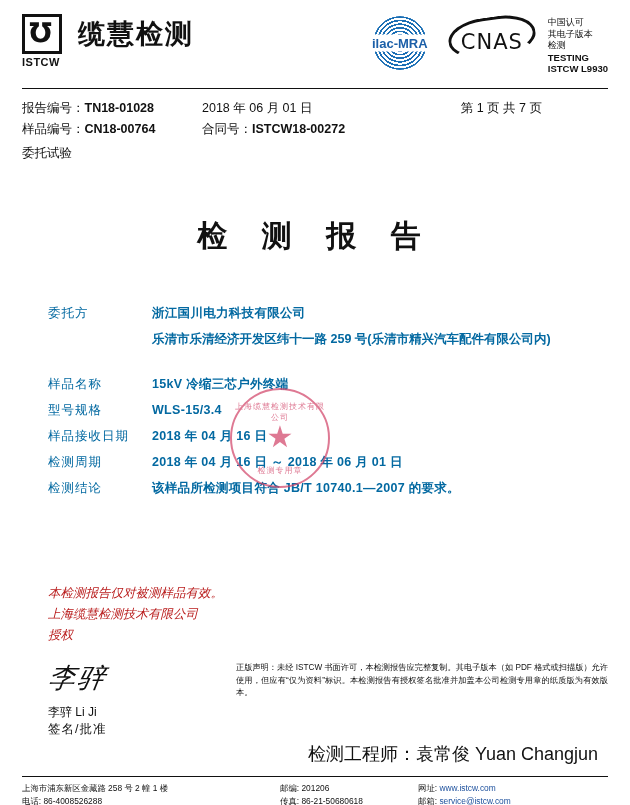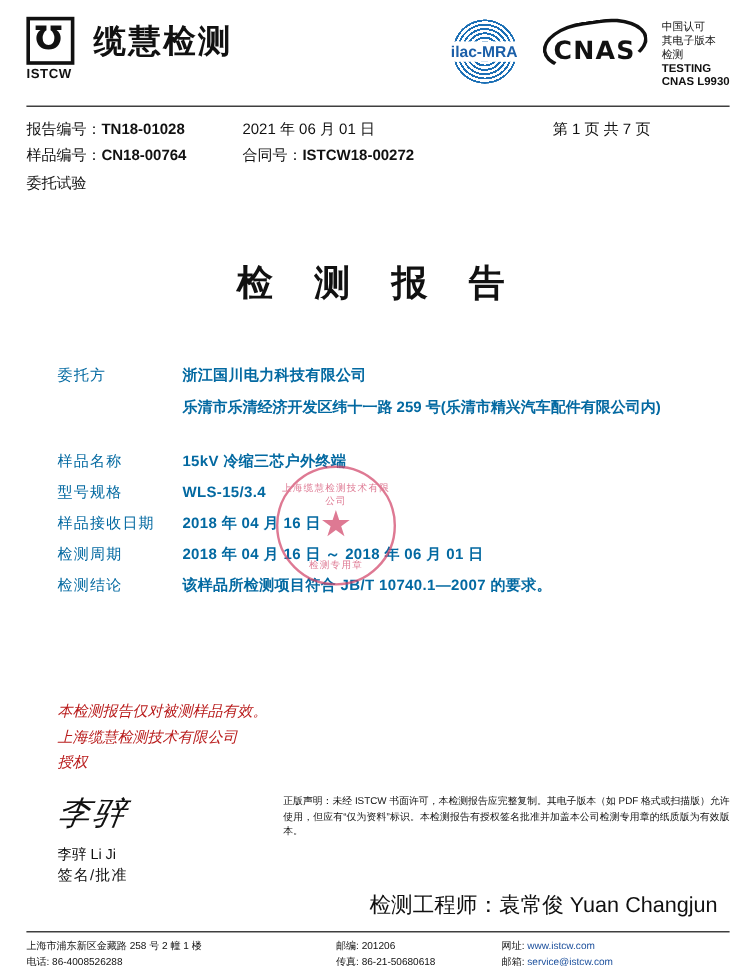--- a/index.html
+++ b/index.html
@@ -130,21 +130,21 @@
     transform: rotate(-8deg);
     box-sizing: border-box;
   }
   .cnas-badge .txt {
     position: absolute;
     left: 0;
     top: 14px;
     width: 92px;
     text-align: center;
     font-size: 21px;
-    font-weight: bold;
+    font-weight: normal;
     letter-spacing: 1px;
     color: #111;
     font-family: "DejaVu Sans", sans-serif;
   }
   .cnas-text {
     text-align: left;
     font-size: 9px;
     line-height: 11.5px;
     color: #111;
     padding-top: 1px;
@@ -349,33 +349,33 @@
         <div class="cnas-badge">
           <div class="swoosh"></div>
           <div class="txt">CNAS</div>
         </div>
       </div>
       <div class="cnas-text">
         <div>中国认可</div>
         <div>其电子版本</div>
         <div>检测</div>
         <div class="en">TESTING</div>
-        <div class="en">CNAS L9930</div>
+        <div class="en">ISTCW L9930</div>
       </div>
     </div>
   </div>
 
   <div class="hr-top"></div>
 
   <div class="meta">
     <div class="meta-row">
       <div class="m-col-a">
         <span class="meta-label">报告编号：</span><span class="meta-value">TN18-01028</span>
       </div>
-      <div class="m-col-b">2021 年 06 月 01 日</div>
+      <div class="m-col-b">2018 年 06 月 01 日</div>
       <div class="m-col-c" style="text-align:right;">第 1 页  共 7 页</div>
     </div>
     <div class="meta-row">
       <div class="m-col-a">
         <span class="meta-label">样品编号：</span><span class="meta-value">CN18-00764</span>
       </div>
       <div>
         <span class="meta-label">合同号：</span><span class="meta-value">ISTCW18-00272</span>
       </div>
     </div>

